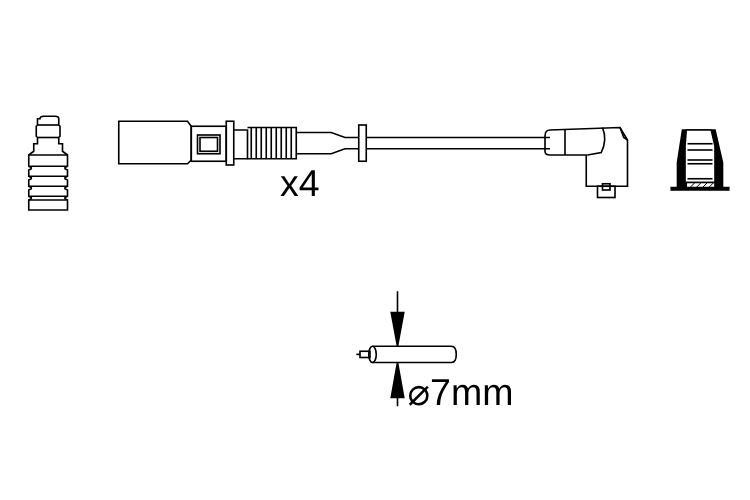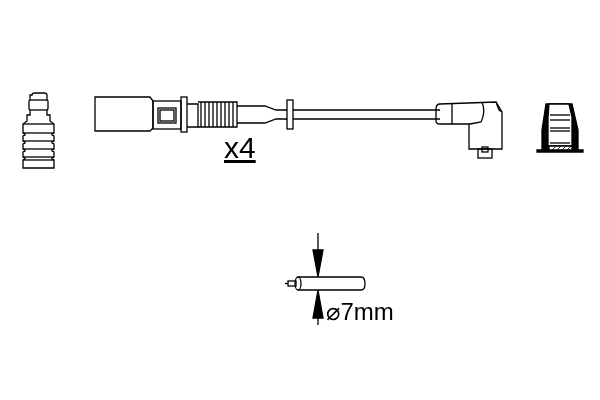--- a/index.html
+++ b/index.html
@@ -1,20 +1,20 @@
 <!DOCTYPE html>
 <html><head>
 <meta charset="utf-8">
 <style>
   html, body { margin:0; padding:0; background:#ffffff; }
   body { width:600px; height:400px; position:relative; overflow:hidden; font-family:"Liberation Sans", sans-serif; }
   svg { position:absolute; left:0; top:0; }
   .lbl { position:absolute; color:#000; font-family:"Liberation Sans", sans-serif; line-height:1; }
-  #qty { left:224px; top:133px; font-size:30px;text-decoration:underline; }
-  #dia { left:326px; top:300px; font-size:24px; }
+  #qty { left:224px; top:133px; font-size:30px; }
+  #dia { left:326px; top:300px; font-size:30px; }
 </style>
 </head>
 <body>
 
 <svg width="600" height="400" viewBox="0 0 600 400" xmlns="http://www.w3.org/2000/svg">
   <g fill="none" stroke="#000" stroke-width="1.3">
 
     <g>
       <path d="M32,95 Q32,93 35,93 L44,93 Q47,93 47,95 L47,100 L48,101 L48,109 L47,110 L47,115 L50,115 L50,121 L54,124 L54,133 L52,134 L52,135 L54,136 L54,141 L52,142 L52,143 L54,144 L54,149 L52,150 L52,151 L54,152 L54,157 L52,158 L52,159 L54,160 L54,168 L23,168 L23,160 L25,159 L25,158 L23,157 L23,152 L25,151 L25,150 L23,149 L23,144 L25,143 L25,142 L23,141 L23,136 L25,135 L25,134 L23,133 L23,124 L27,121 L27,115 L30,115 L30,110 L29,109 L29,101 L30,100 L30,95 Z"></path>
       <line x1="30" y1="100" x2="47" y2="100"></line>

